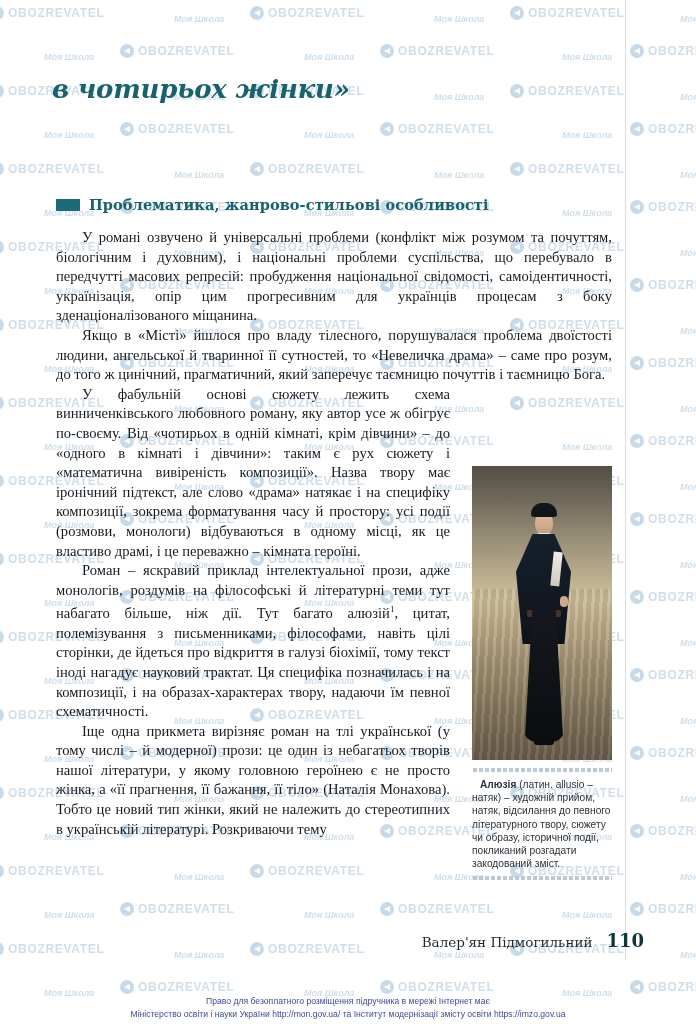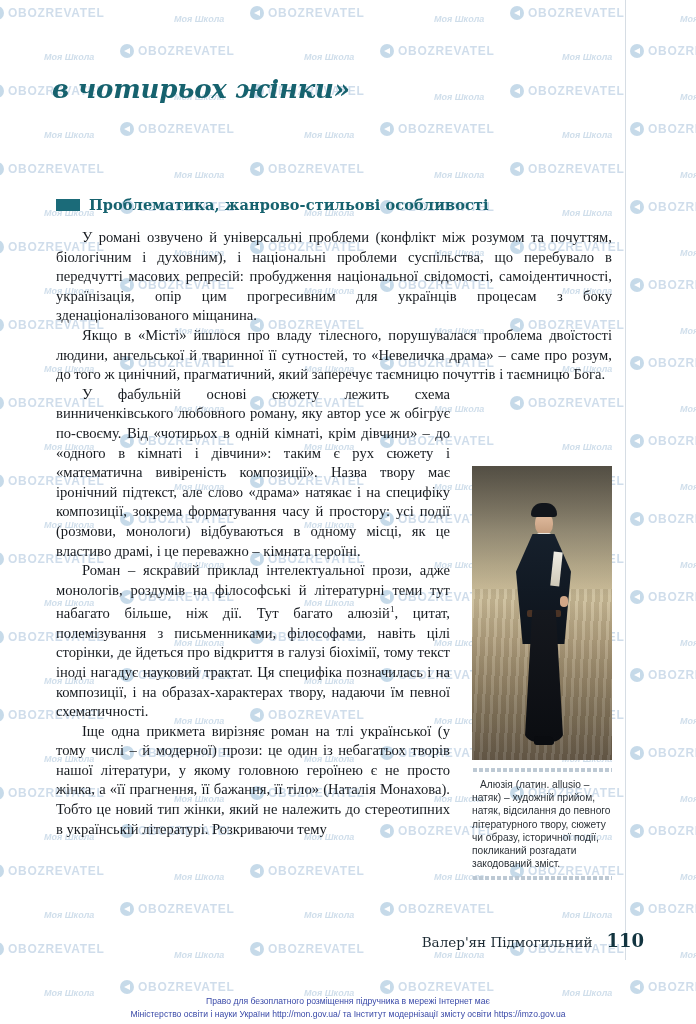--- a/index.html
+++ b/index.html
@@ -268,21 +268,21 @@
   }
   .footnote {
     margin-top: 5px;
     font-family: "Liberation Sans", sans-serif;
     font-size: 10.2px;
     line-height: 13.2px;
     color: #2c3238;
     text-indent: 8px;
     text-align: left;
   }
-  .footnote b { font-weight: normal; }
+  .footnote b { font-weight: bold; }
 
   
   .run-foot {
     position: absolute;
     right: 52px;
     top: 930px;
     display: flex;
     align-items: baseline;
     gap: 14px;
     z-index: 12;

